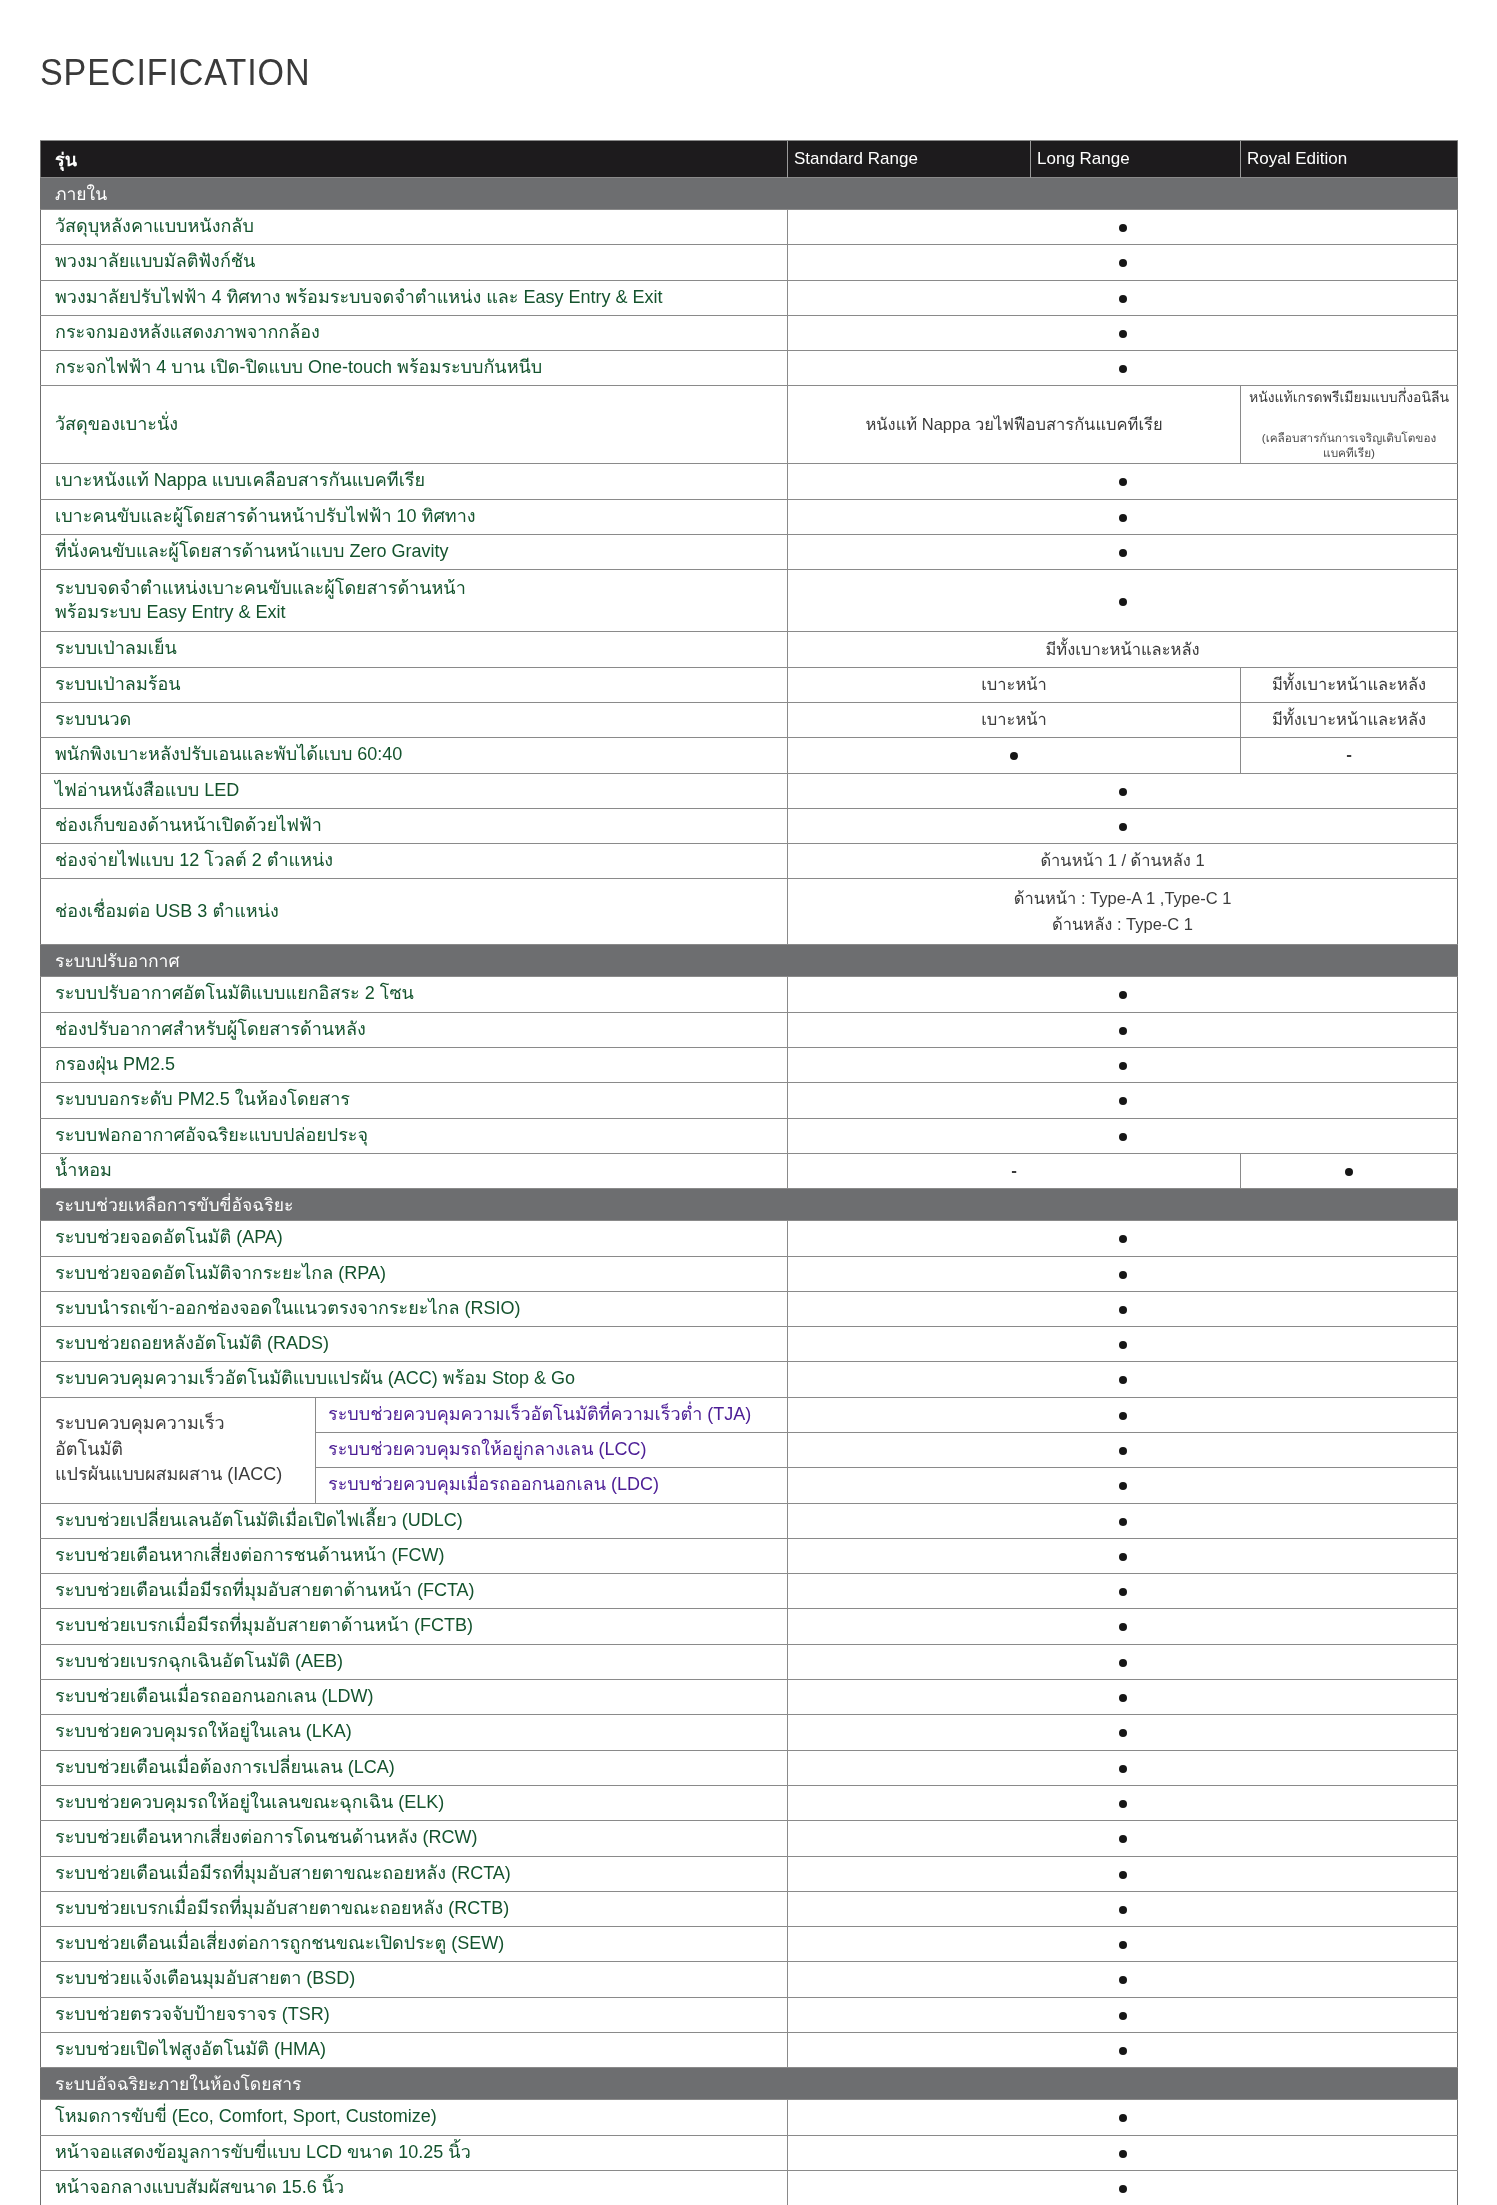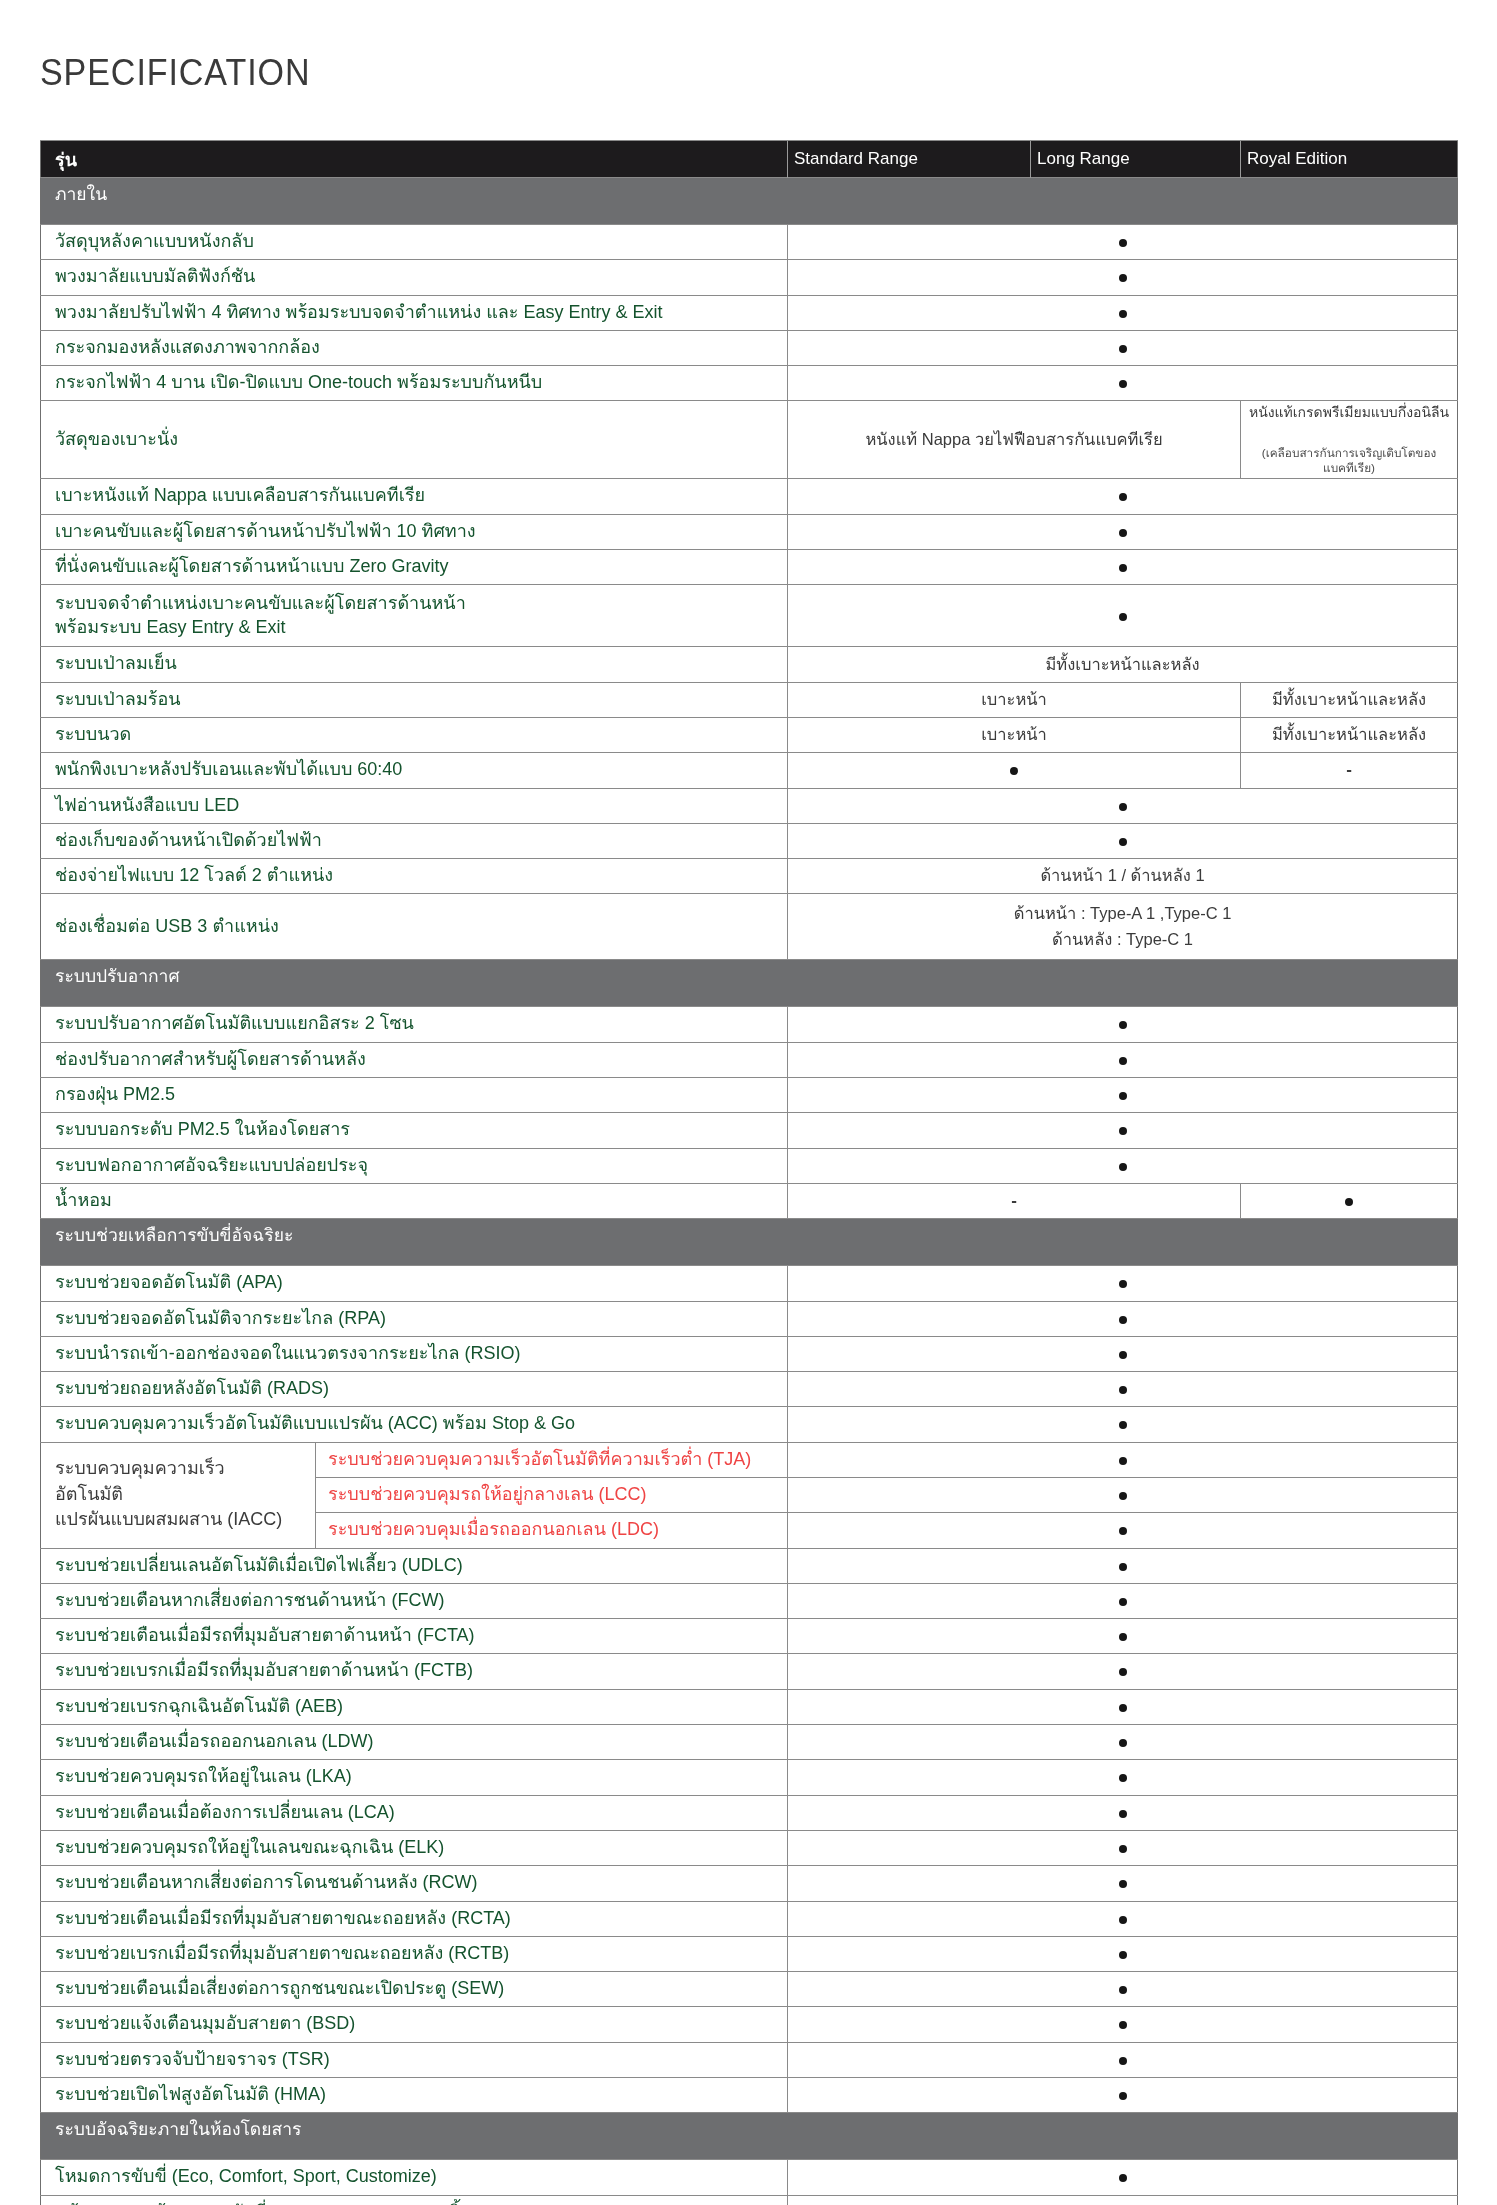--- a/index.html
+++ b/index.html
@@ -28,29 +28,29 @@
     background:#1d1b1d;color:#ffffff;height:37px;
     font-size:17px;font-weight:400;text-align:left;padding:2px 6px;
   }
   thead th.model{
     text-align:left;padding-left:14px;font-weight:700;font-size:18px;
   }
   thead th.trim{border-left:1px solid #9a9a9a;}
   
   tr.section td{
     background:#6d6e70;color:#ffffff;height:31px;
-    font-size:17.5px;text-align:left;padding:2px 8px 16px 14px;font-weight:400;
+    font-size:17.5px;text-align:left;padding:2px 8px 1px 14px;font-weight:400;
   }
   
   td.label{
     font-size:18px;color:#14532d;text-align:left;
     padding:4px 8px 6px 14px;height:33px;line-height:1.35;
   }
   td.sublabel{
-    font-size:18px;color:#ef4444;text-align:left;
+    font-size:18px;color:#4c1d95;text-align:left;
     padding:4px 8px 6px 12px;height:33px;line-height:1.35;
     border-left:1px solid #8a8a8a;
   }
   td.grouplabel{
     font-size:18px;color:#3b3b3b;text-align:left;
     padding:4px 24px 6px 14px;line-height:1.4;
   }
   td.val{
     text-align:center;font-size:16.5px;color:#3b3b3b;
     border-left:1px solid #8a8a8a;padding:3px 6px;height:33px;line-height:1.55;

